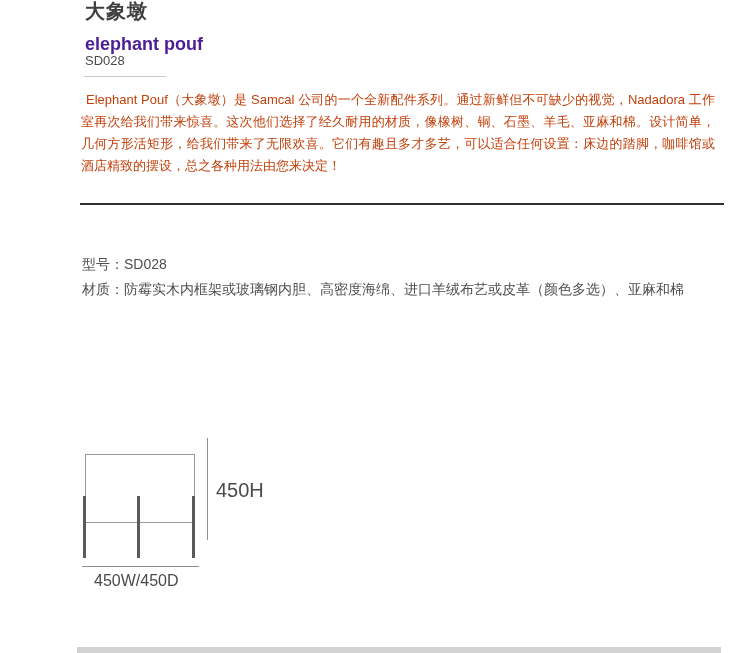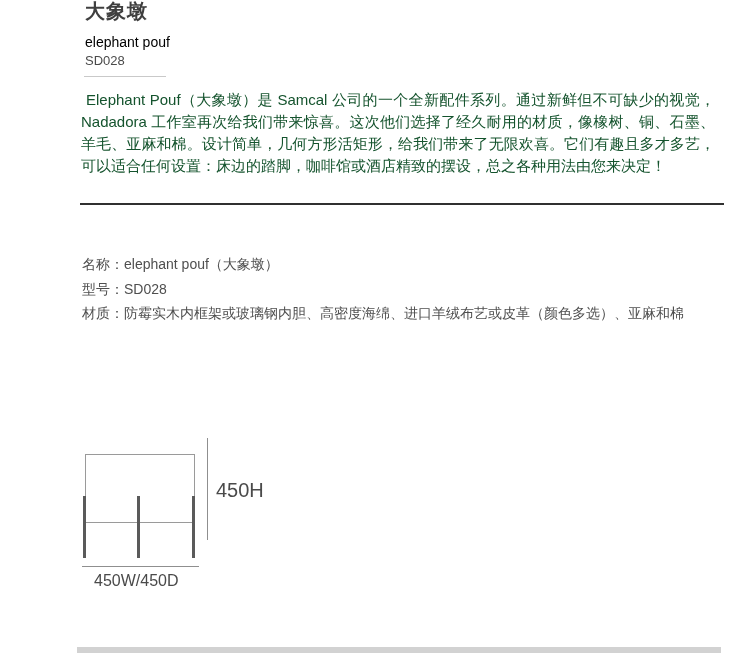--- a/index.html
+++ b/index.html
@@ -23,22 +23,23 @@
     margin: 0;
     font-size: 20px;
     font-weight: 600;
     color: #3f3f3f;
     letter-spacing: 1px;
   }
   .subtitle {
     position: absolute;
     left: 61px;
     top: 34px;
-    font-size: 14px;
-    color: #000000;
+    font-size: 18px;
+    color: #4c1d95;
+    font-weight: bold;
   }
   .model {
     position: absolute;
     left: 61px;
     top: 53px;
     font-size: 13px;
     color: #4a4a4a;
   }
   .thin-divider {
     position: absolute;
@@ -47,23 +48,23 @@
     width: 82px;
     height: 1px;
     background: #c9c9c9;
   }
   .description {
     position: absolute;
     left: 57px;
     top: 89px;
     width: 634px;
     margin: 0;
-    font-size: 15px;
+    font-size: 13px;
     line-height: 22px;
-    color: #14532d;
+    color: #c2410c;
     text-align: justify;
     text-indent: 5px;
   }
   .main-divider {
     position: absolute;
     left: 56px;
     top: 203px;
     width: 644px;
     height: 2px;
     background: #303030;
@@ -149,21 +150,20 @@
   <h1 class="title">大象墩</h1>
   <div class="subtitle">elephant pouf</div>
   <div class="model">SD028</div>
   <div class="thin-divider"></div>
 
   <p class="description">Elephant Pouf（大象墩）是 Samcal 公司的一个全新配件系列。通过新鲜但不可缺少的视觉，Nadadora 工作室再次给我们带来惊喜。这次他们选择了经久耐用的材质，像橡树、铜、石墨、羊毛、亚麻和棉。设计简单，几何方形活矩形，给我们带来了无限欢喜。它们有趣且多才多艺，可以适合任何设置：床边的踏脚，咖啡馆或酒店精致的摆设，总之各种用法由您来决定！</p>
 
   <div class="main-divider"></div>
 
   <section class="specs">
-    <div class="spec-row"><span>名称</span><span>：</span><span>elephant pouf（大象墩）</span></div>
     <div class="spec-row"><span>型号</span><span>：</span><span>SD028</span></div>
     <div class="spec-row"><span>材质</span><span>：</span><span>防霉实木内框架或玻璃钢内胆、高密度海绵、进口羊绒布艺或皮革（颜色多选）、亚麻和棉</span></div>
   </section>
 
   <div class="diagram">
     <div class="pouf-body"></div>
     <div class="leg leg-left"></div>
     <div class="leg leg-mid"></div>
     <div class="leg leg-right"></div>
     <div class="dim-line-v"></div>

